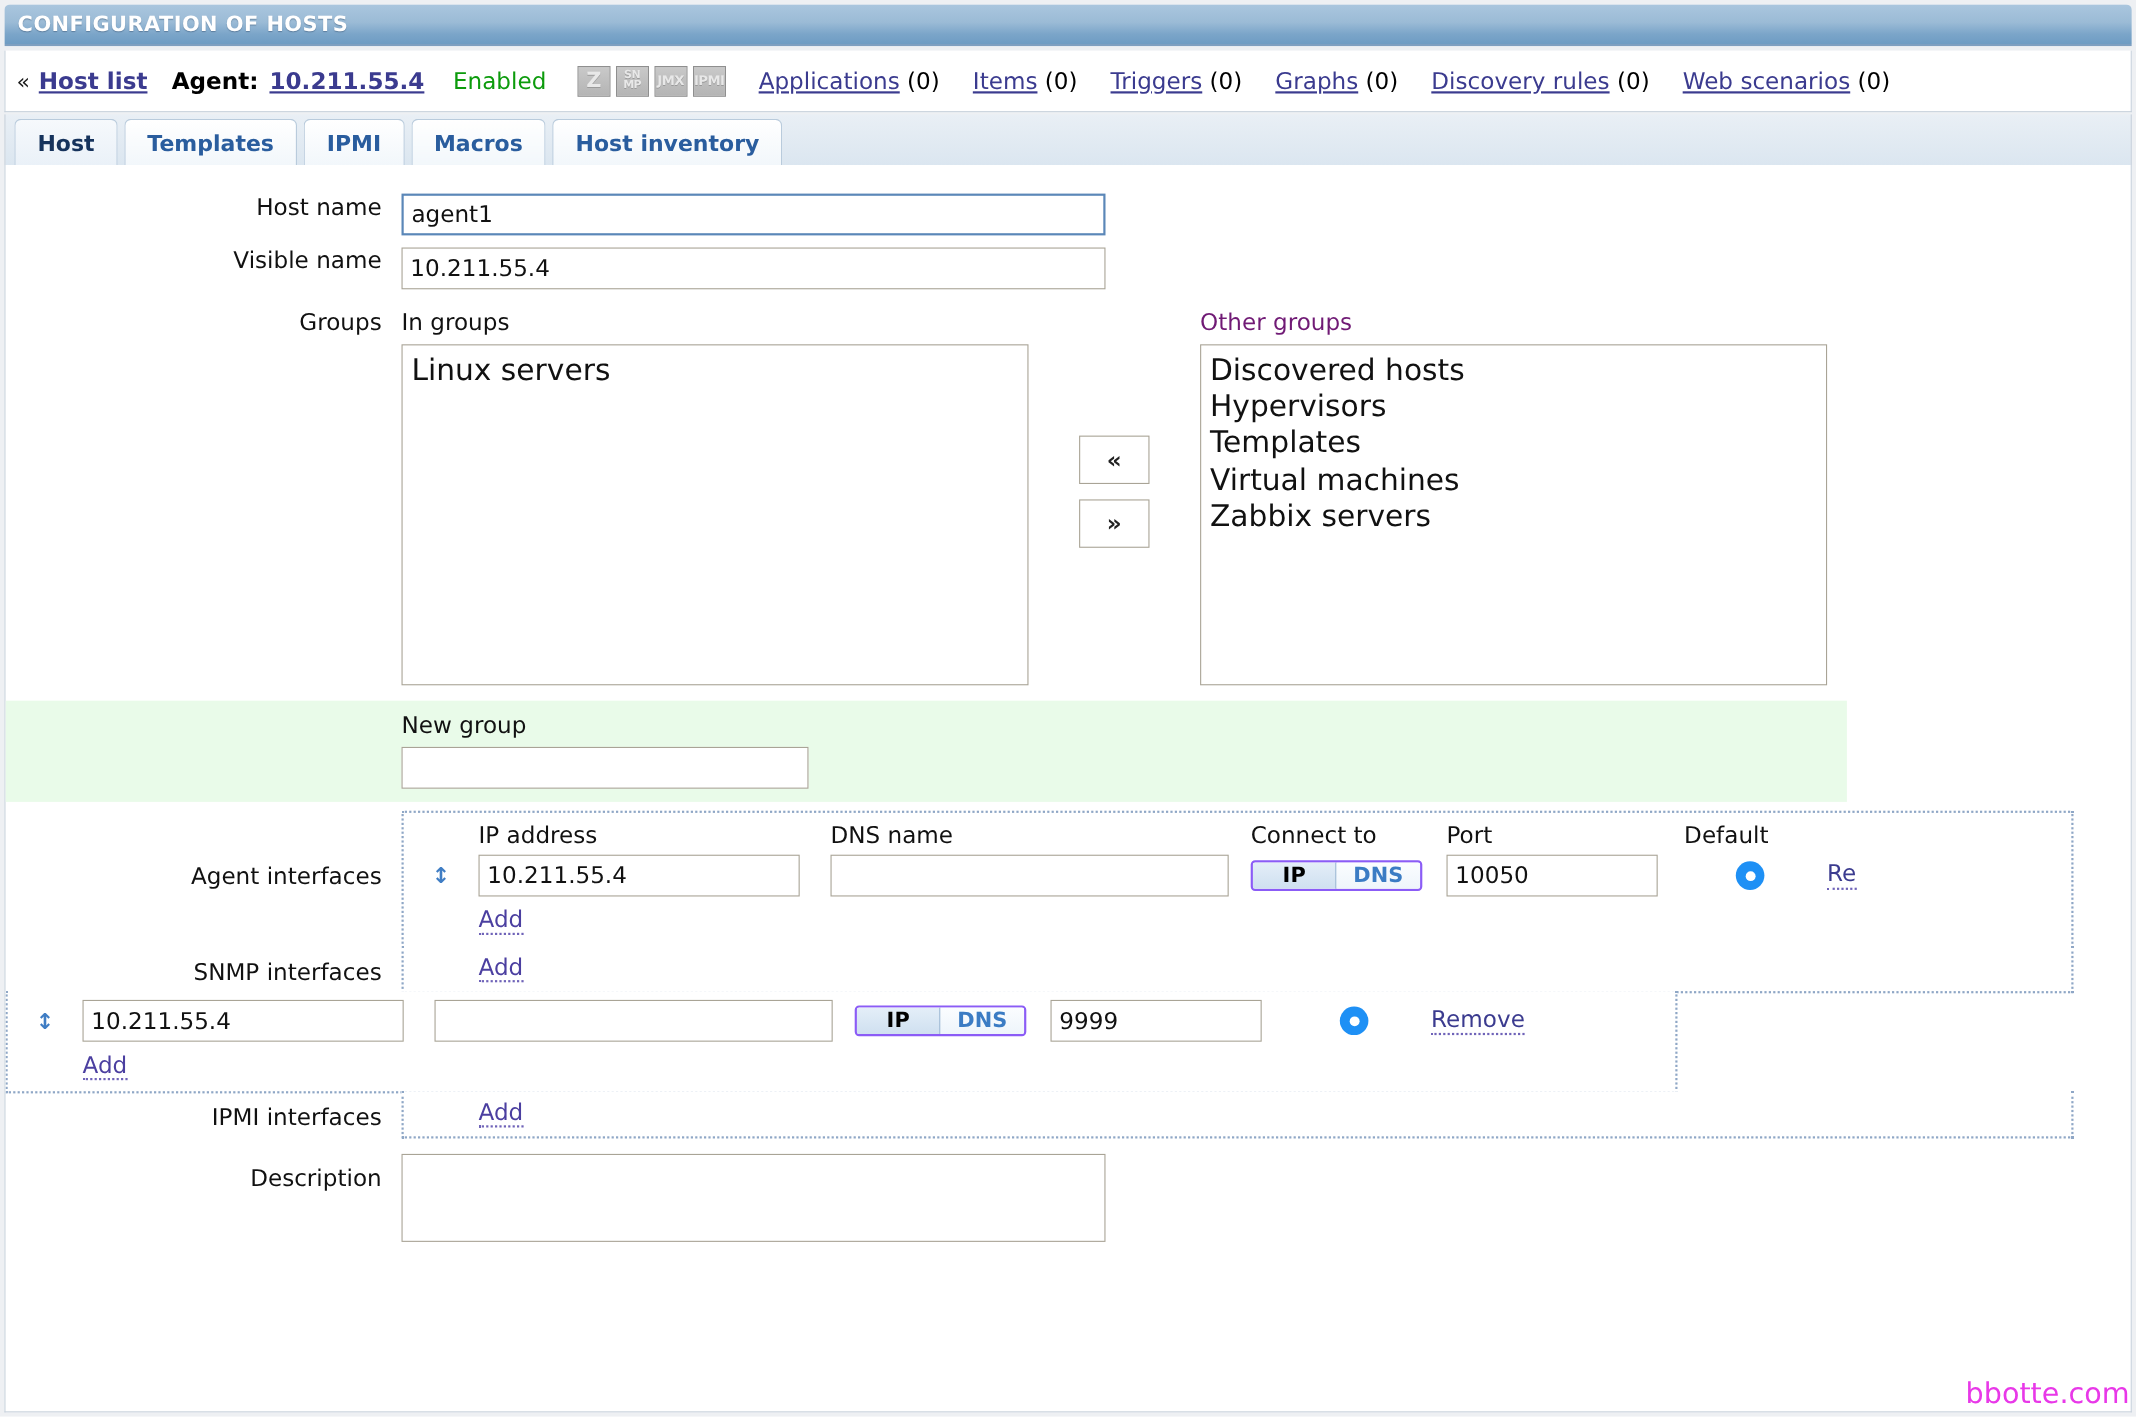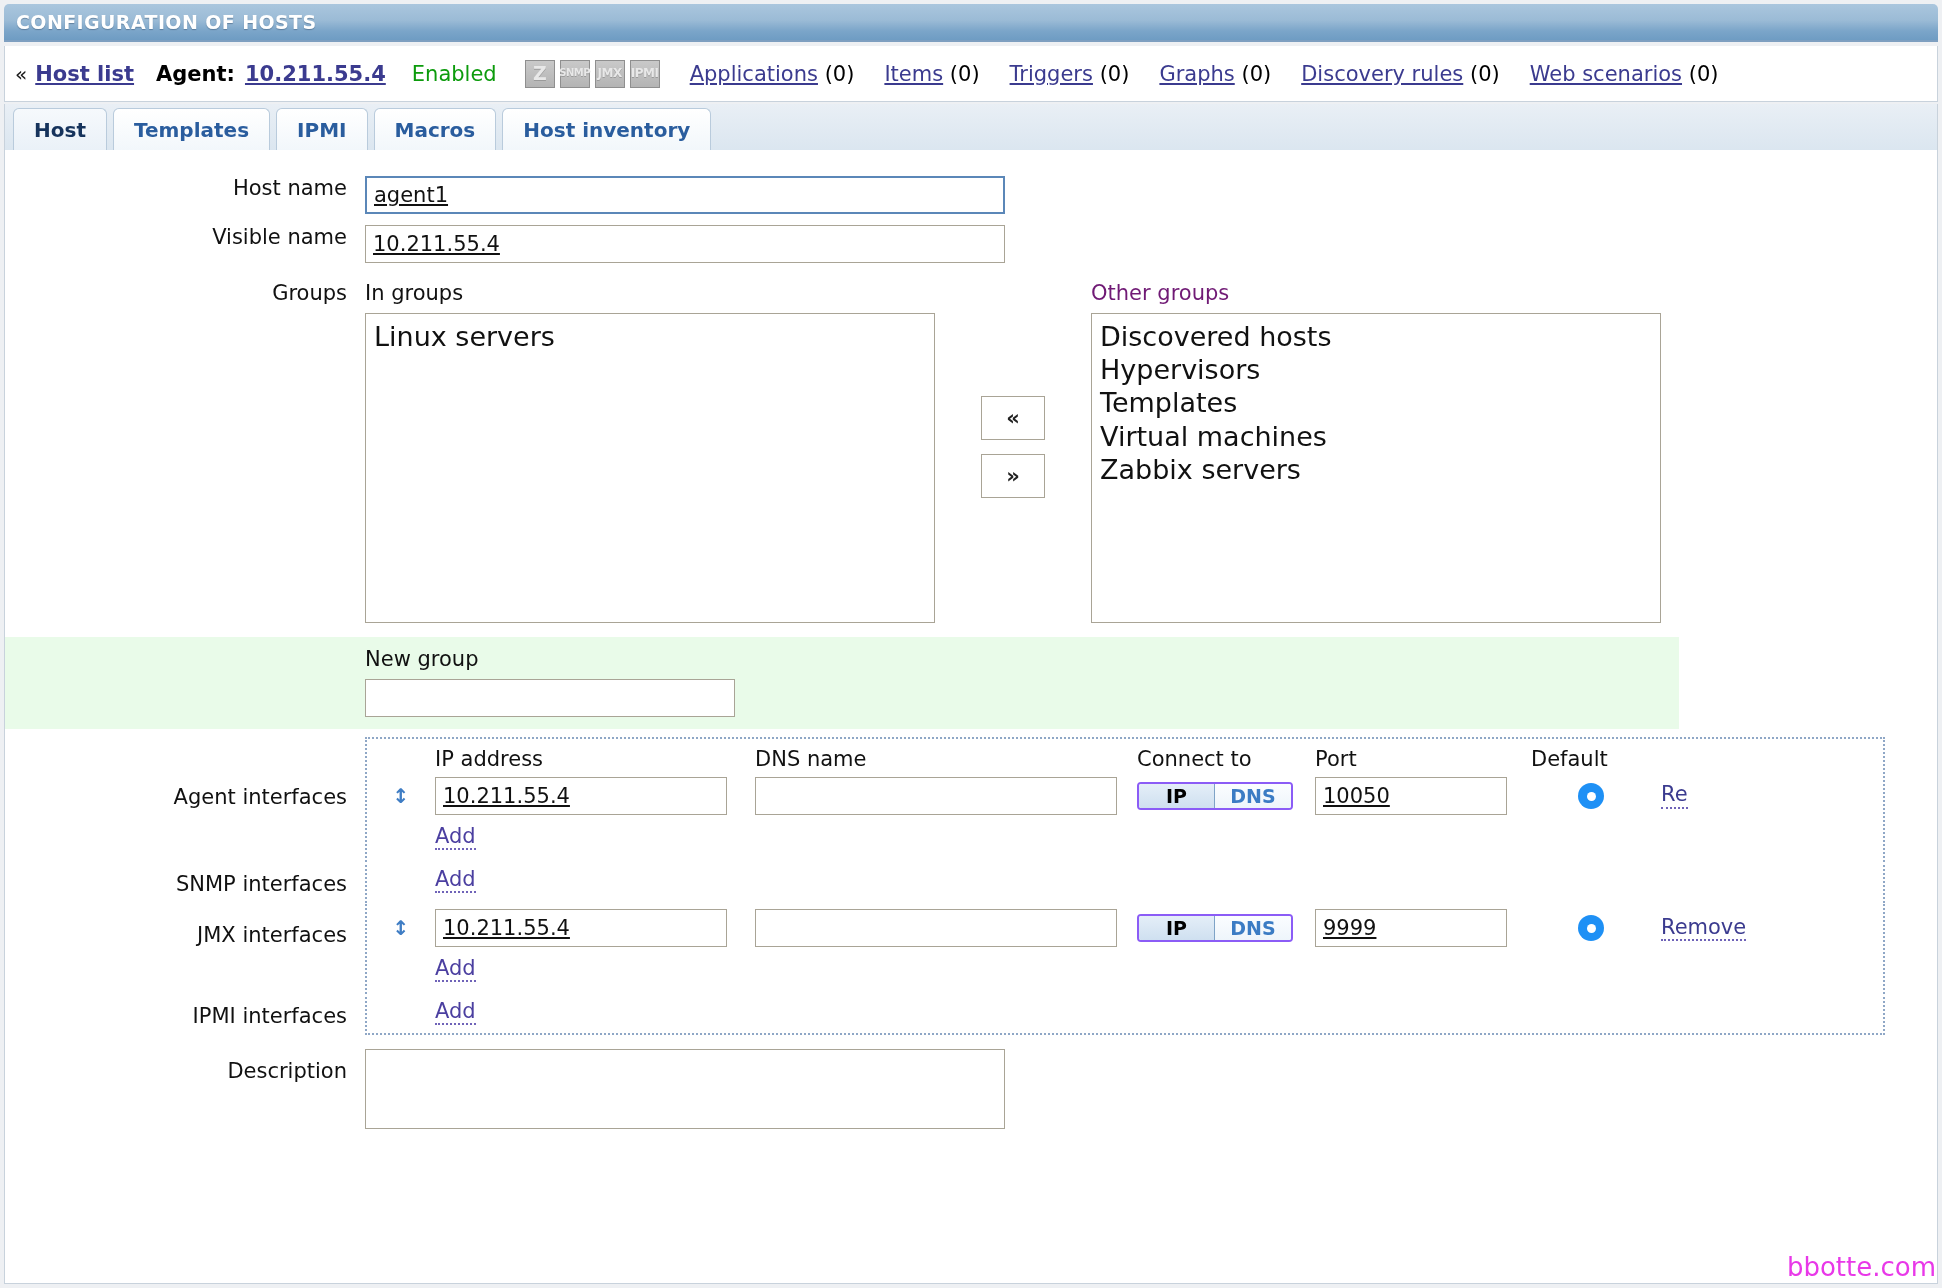--- a/index.html
+++ b/index.html
@@ -62,21 +62,21 @@
     border: 1px solid #8f8f8f;
     color: #e8e8e8;
     font-size: 12px; font-weight: bold;
     display: flex; align-items: center; justify-content: center;
     line-height: .88;
     text-align: center;
     letter-spacing: -0.5px;
     text-shadow: 0 1px 0 #9a9a9a;
   }
   .badge.z { font-size: 19px; }
-  .badge.two { font-size: 10px; flex-direction: row; }
+  .badge.two { font-size: 10px; flex-direction: column; }
   .navlinks { display: inline-flex; align-items: center; margin-left: 30px; gap: 30px; }
   .navlink-grp { font-size: 21px; color: #000; }
   .navlink-grp a { color: #3b3b8f; text-decoration: underline; cursor: pointer; }
 
   
   .tabbar {
     position: absolute; left: 4px; top: 104px;
     width: 1934px; height: 46px;
     background: linear-gradient(to bottom,#e9eff5,#dbe6f0);
     border-left: 1px solid #c8d2dc;
@@ -118,21 +118,20 @@
   }
 
   input[type=text] {
     font-family: "DejaVu Sans", sans-serif;
     font-size: 21px; color: #111;
     border: 1px solid #a9a496;
     background: #fff;
     padding: 2px 7px;
     height: 38px;
     outline: none;
-    text-decoration: underline;
   }
   input.focused { border: 2px solid #5b87b8; }
 
   .listbox {
     border: 1px solid #a9a496;
     background: #fff;
     font-size: 27px; color: #111;
     padding: 6px 8px;
     overflow: hidden;
   }
@@ -360,21 +359,20 @@
     <div class="row" style="margin-top:-2px;">
       <div class="lbl" style="padding-top:12px;">SNMP interfaces</div>
       <div class="ifacebox" style="width:1520px;border-top:none;padding:8px 0;">
         <div style="margin-left:68px;">
           <span class="addlink">Add</span>
         </div>
       </div>
     </div>
 
     <div class="row" style="margin-top:-2px;">
-      <div class="lbl" style="padding-top:22px;">JMX interfaces</div>
       <div class="ifacebox" style="width:1520px;border-top:none;">
         <div style="display:flex;align-items:center;">
           <div style="width:68px;text-align:center;">
             <span class="draghandle">↕</span>
           </div>
           <div style="width:320px;">
             <input type="text" style="width: 292px;" value="10.211.55.4">
           </div>
           <div style="width:382px;">
             <input type="text" style="width: 362px;" value="">

